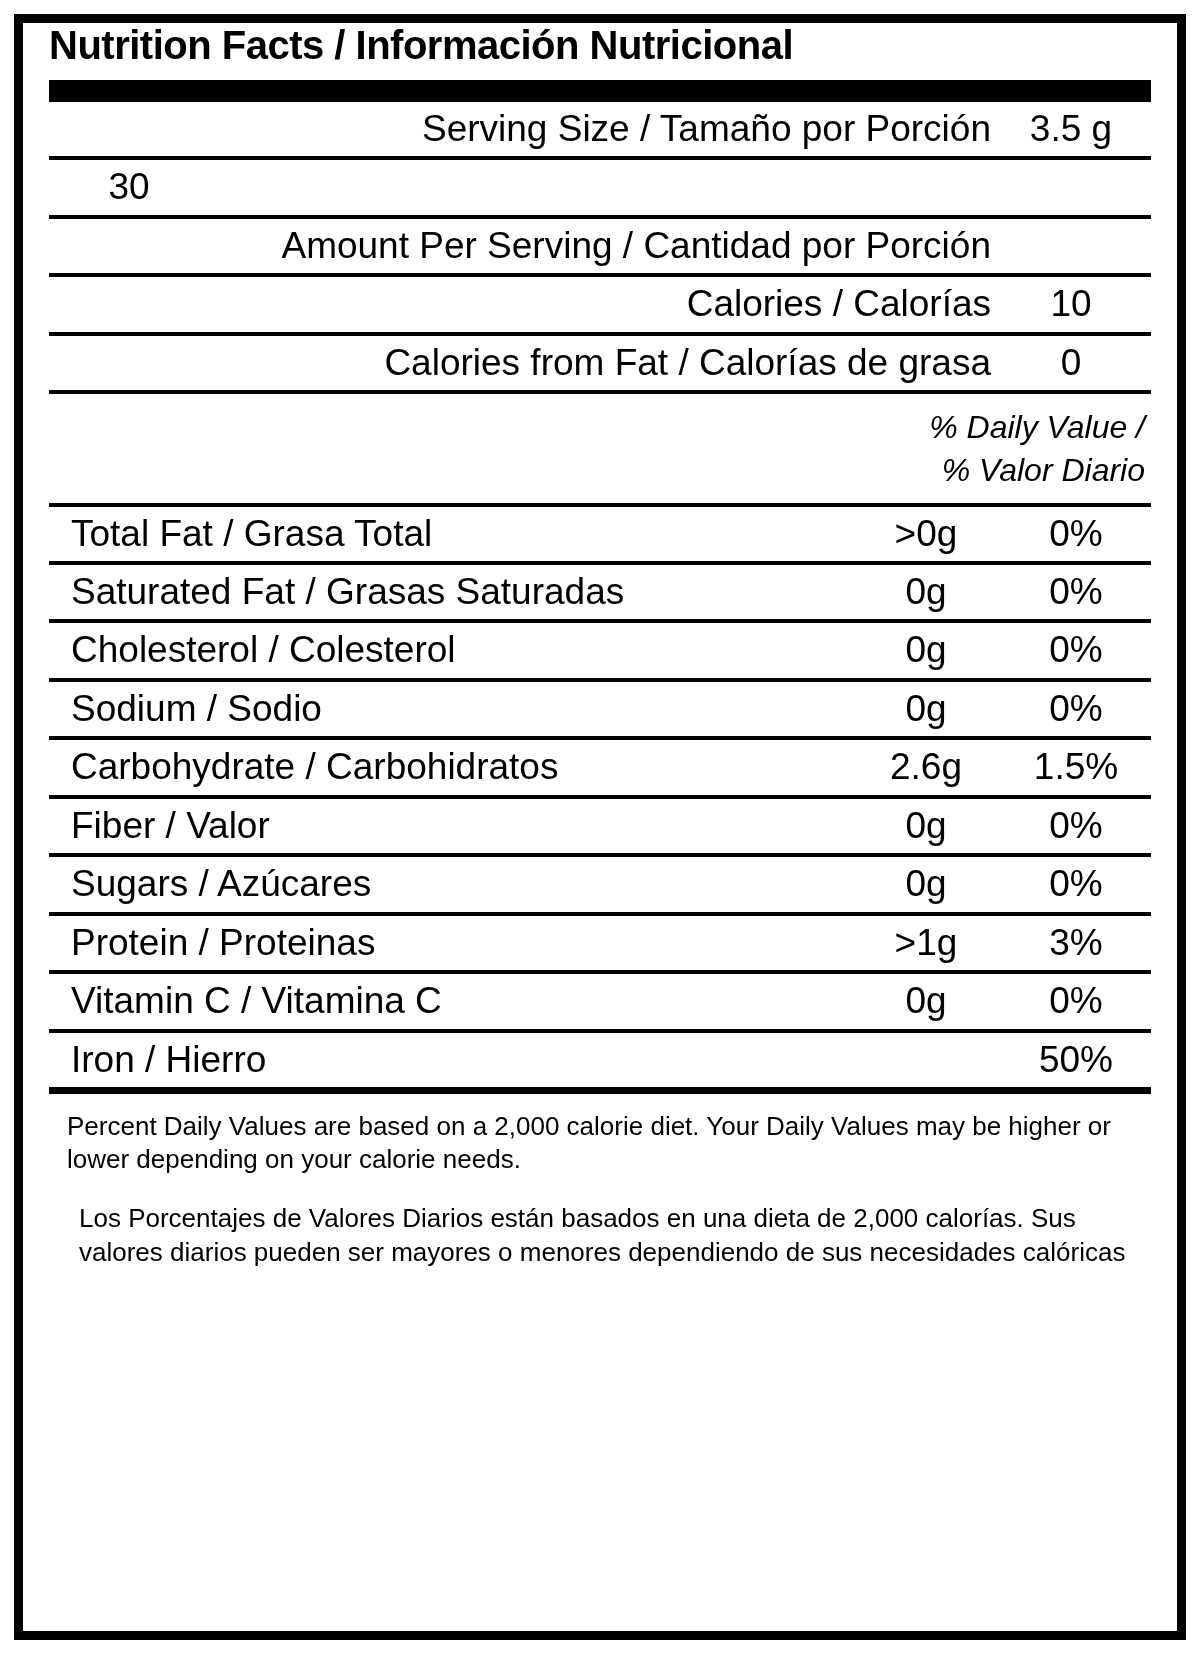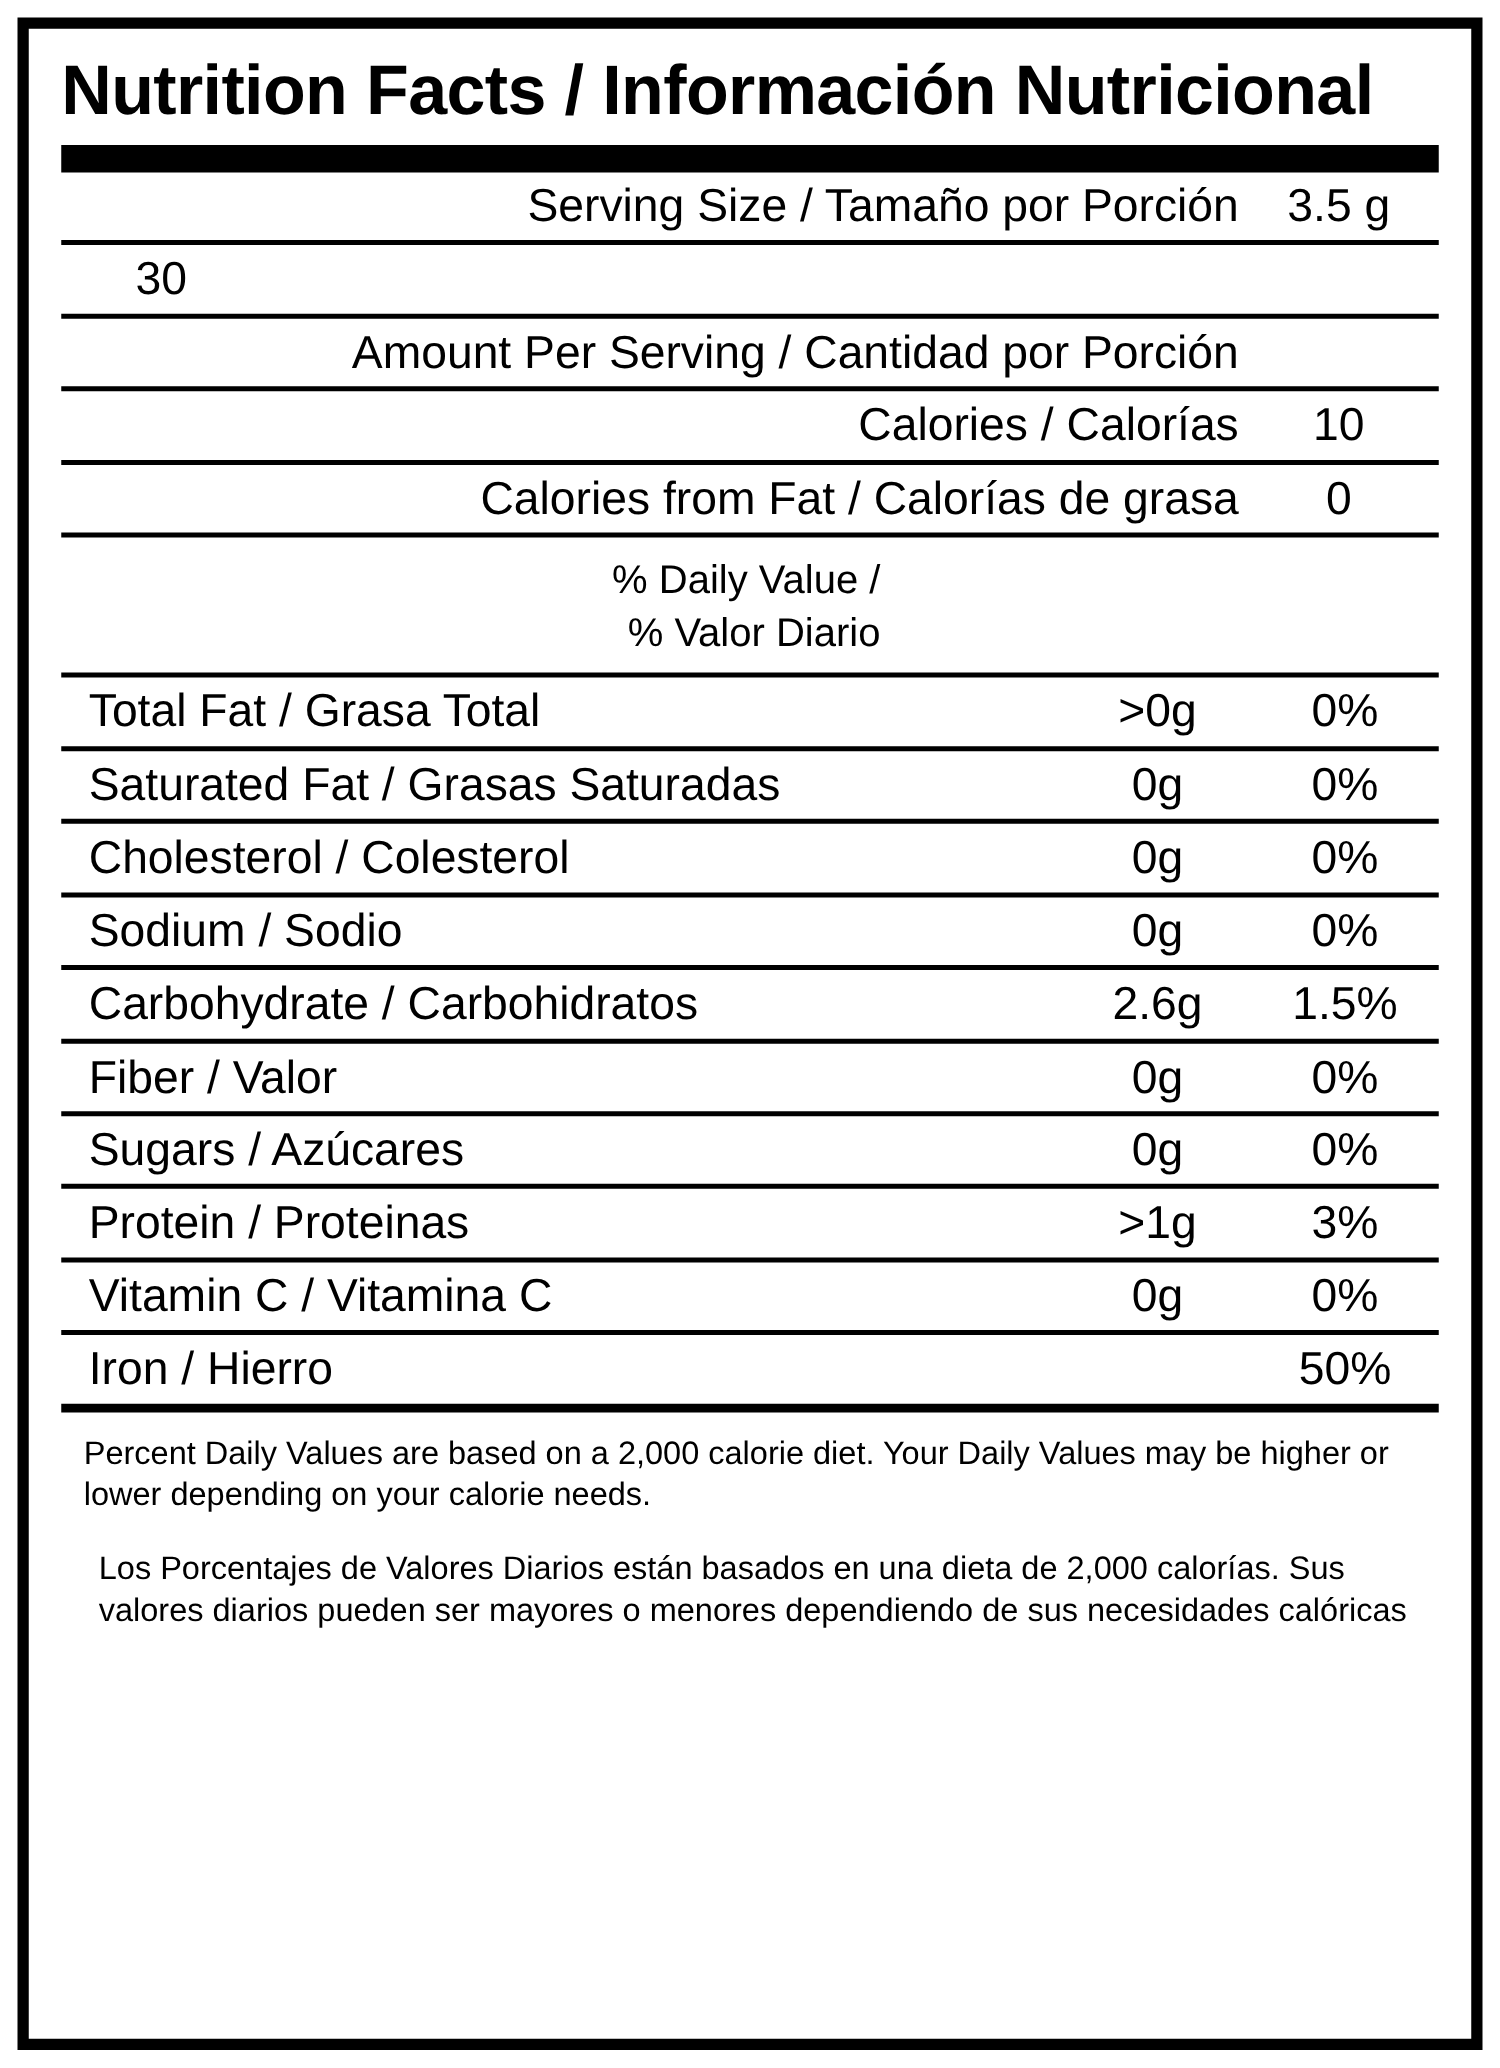--- a/index.html
+++ b/index.html
@@ -22,25 +22,25 @@
     box-sizing: border-box;
     width: 100%;
     height: 100%;
     border: 9px solid #000000;
     background: #ffffff;
     padding: 0 26px 0 26px;
     display: flex;
     flex-direction: column;
   }
   .title {
-    font-size: 56px;
+    font-size: 40px;
     font-weight: bold;
     letter-spacing: -0.5px;
     line-height: 1.05;
-    padding-top: 20px;
+    padding-top: 1px;
     padding-bottom: 10px;
     white-space: nowrap;
   }
   .rule-thick {
     height: 22px;
     background: #000000;
     margin-top: 4px;
   }
   .rule-thin {
     height: 4px;
@@ -76,22 +76,23 @@
     flex: 1 1 auto;
     text-align: right;
   }
   .row.top .value {
     width: 160px;
     text-align: center;
     white-space: nowrap;
   }
   .dv-header {
     display: flex;
-    justify-content: center;
+    justify-content: flex-end;
     padding: 12px 0 10px 0;
+    font-style: italic;
   }
   .dv-header .dv-head-text {
     text-align: right;
     font-size: 32px;
     line-height: 1.35;
     padding-right: 6px;
     white-space: nowrap;
   }
   .footnotes {
     padding: 16px 4px 0 18px;

